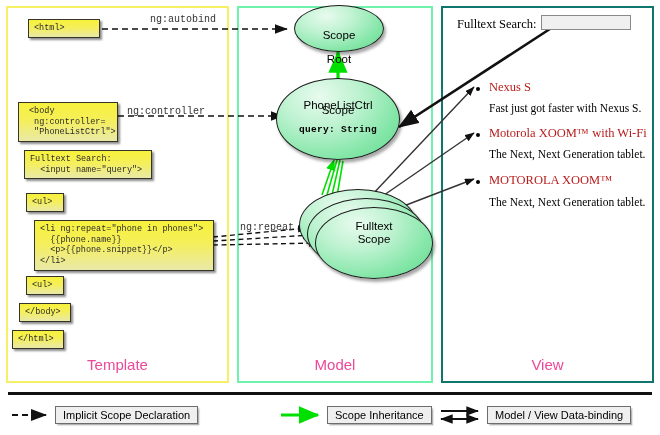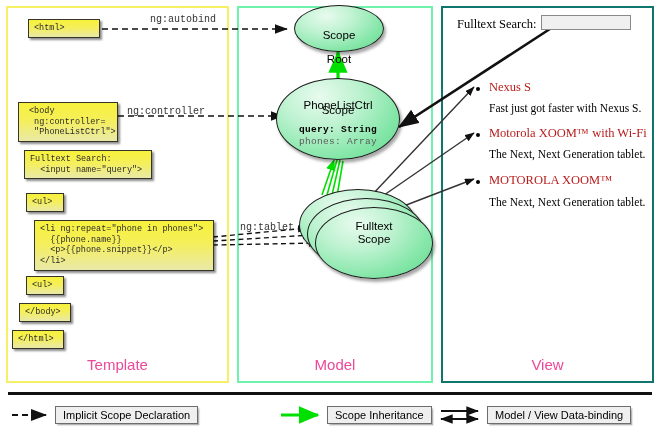--- a/index.html
+++ b/index.html
@@ -253,32 +253,31 @@
 &lt;/li&gt;</div>
 
   <div class="codebox" id="box-ul-close" style="left:26px; top:276px; width:38px;">&lt;ul&gt;</div>
 
   <div class="codebox" id="box-body-close" style="left:19px; top:303px; width:52px;">&lt;/body&gt;</div>
 
   <div class="codebox" id="box-html-close" style="left:12px; top:330px; width:52px;">&lt;/html&gt;</div>
 
   <div class="conn-label" style="left:150px; top:14px;">ng:autobind</div>
   <div class="conn-label" style="left:127px; top:106px;">ng:controller</div>
-  <div class="conn-label" style="left:240px; top:222px;">ng:tablet</div>
+  <div class="conn-label" style="left:240px; top:222px;">ng:repeat</div>
 
   <div class="ellipse" id="ell-root" style="left:294px; top:5px; width:90px; height:47px;">
     <div class="ellipse-text" style="top:9px; font-size:11.5px;margin-top:38px;">Root</div>
     <div class="ellipse-text" style="top:23px; font-size:11.5px;">Scope</div>
   </div>
 
   <div class="ellipse" id="ell-phonelist" style="left:276px; top:78px; width:124px; height:82px;">
     <div class="ellipse-text" style="top:20px; font-size:11.5px;">PhoneListCtrl</div>
     <div class="ellipse-text" style="top:25px; font-size:11.5px;">Scope</div>
     <div class="ellipse-text mono-prop b" style="top:46px;">query: String</div>
-    <div class="ellipse-text mono-prop g" style="top:58px;">phones: Array</div>
   </div>
 
   <div class="ellipse" id="ell-rep-back2" style="left:299px; top:189px; width:118px; height:72px; z-index:1;"></div>
 
   <div class="ellipse" id="ell-rep-back1" style="left:307px; top:198px; width:118px; height:72px; z-index:2;"></div>
 
   <div class="ellipse" id="ell-rep-front" style="left:315px; top:207px; width:118px; height:72px; z-index:3;">
     <div class="ellipse-text" style="top:12px; font-size:11.5px;">Fulltext</div>
     <div class="ellipse-text" style="top:25px; font-size:11.5px;">Scope</div>
   </div>

